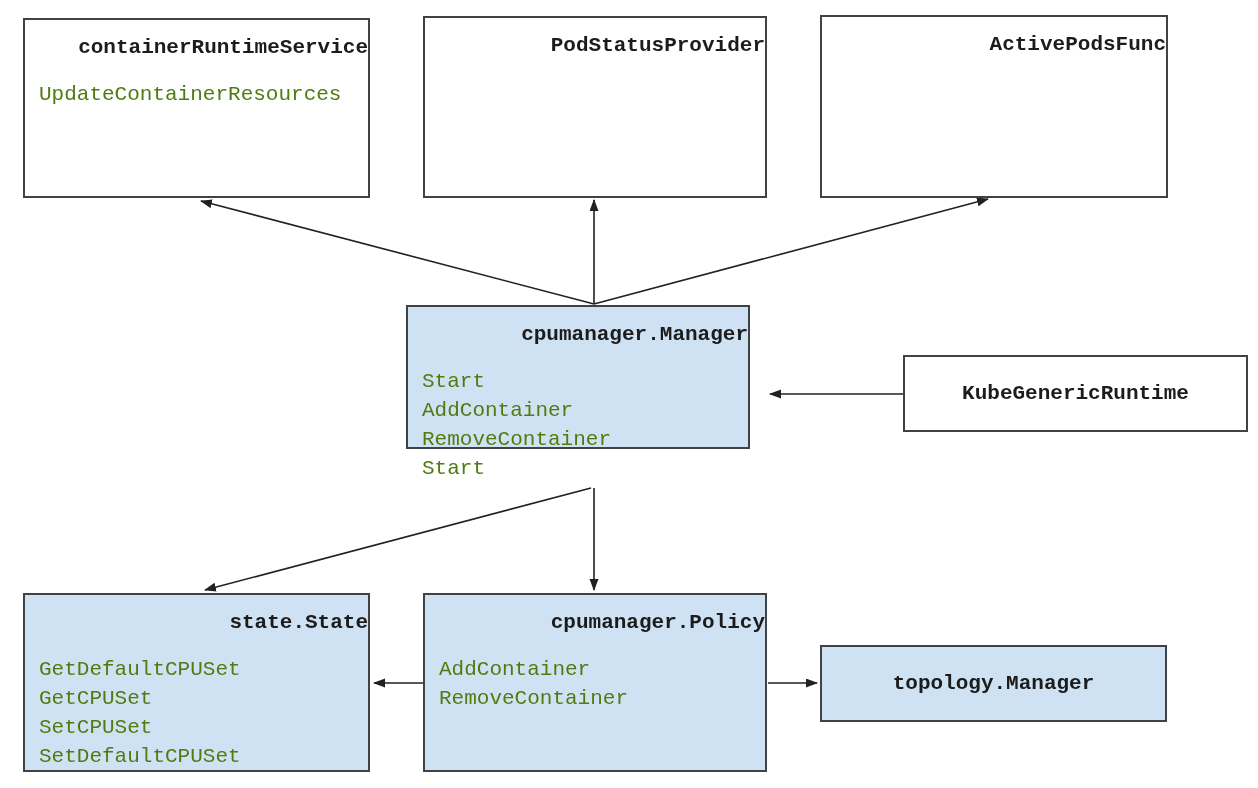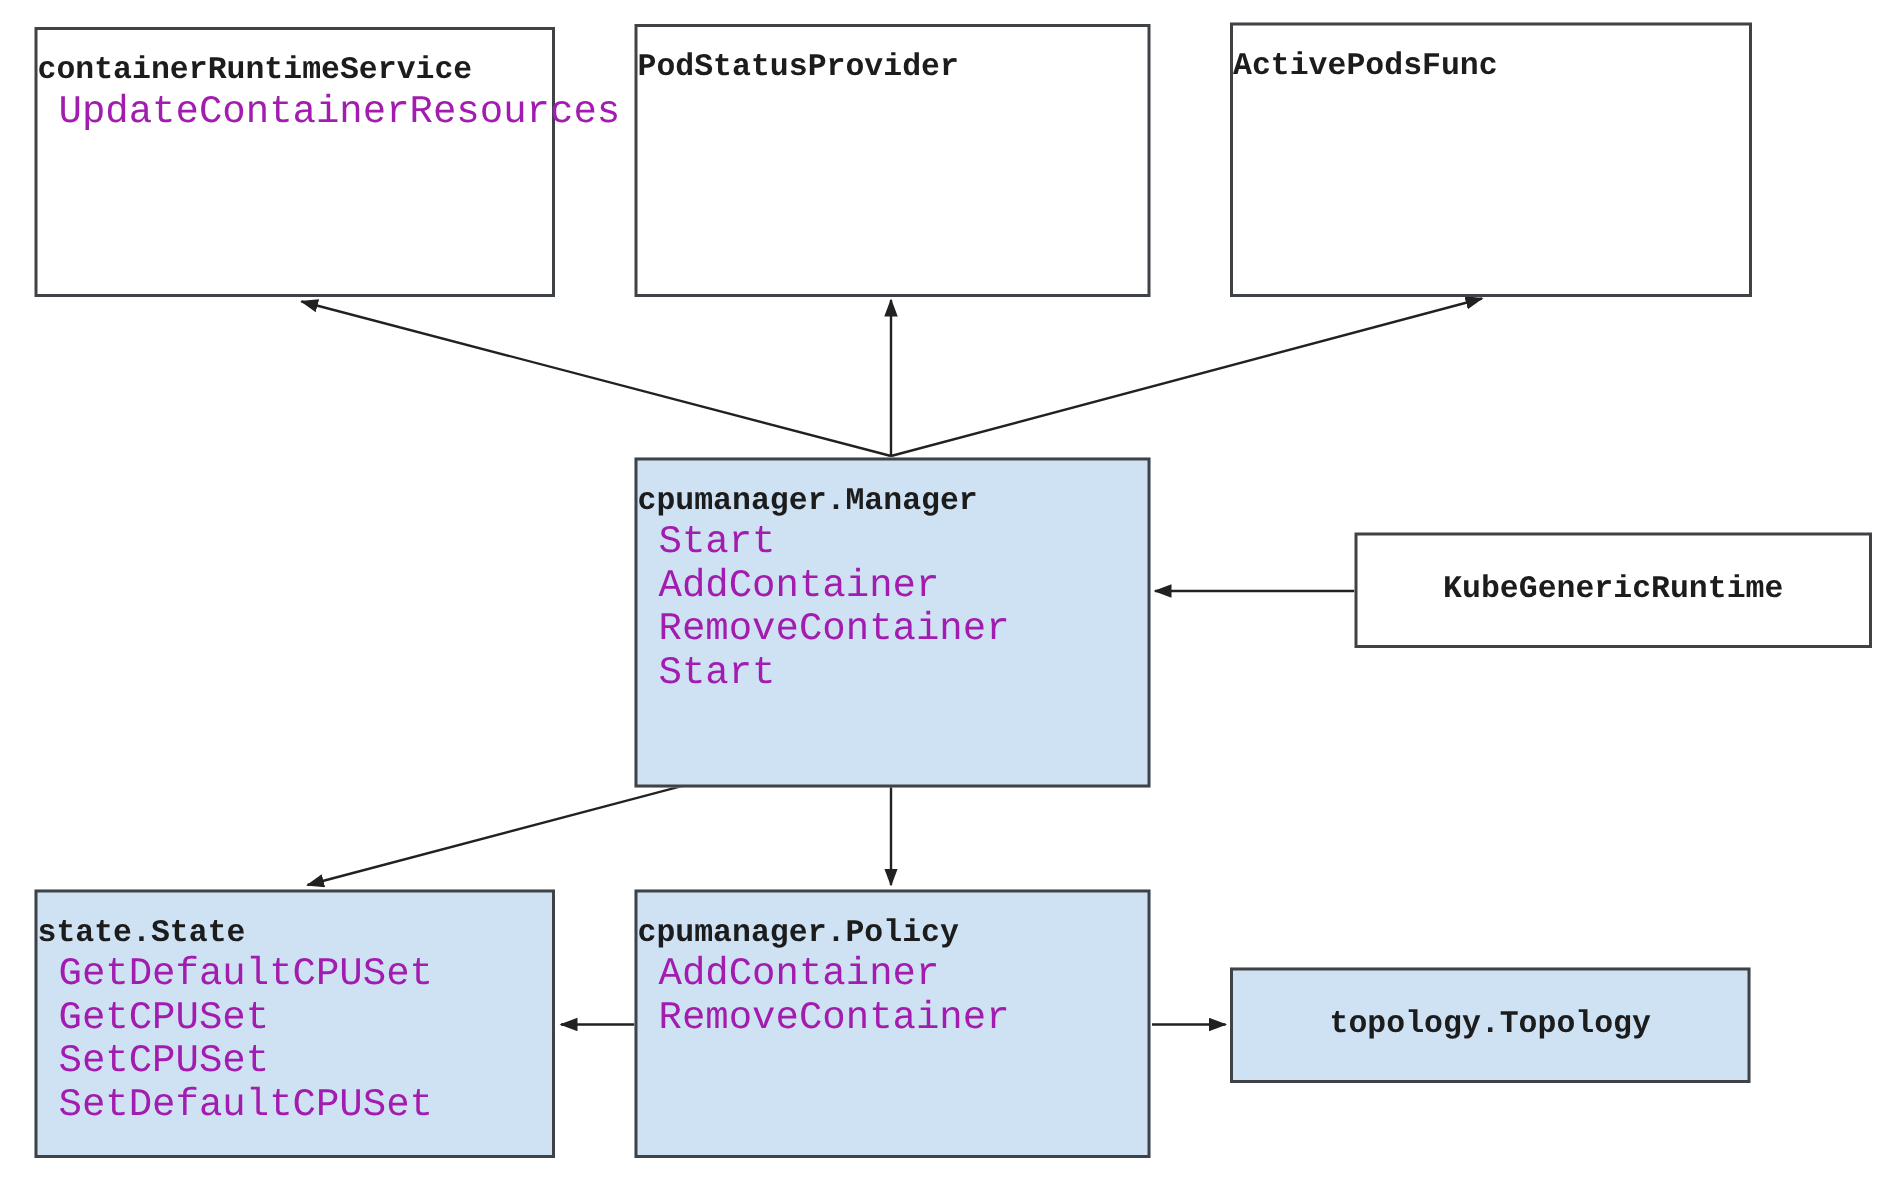--- a/index.html
+++ b/index.html
@@ -30,42 +30,43 @@
   .node {
     position: absolute;
     box-sizing: border-box;
     border: 2px solid #3f4347;
     background: #ffffff;
   }
   .node.blue {
     background: #cfe2f3;
   }
   .node-title {
-    text-align: left;
+    text-align: right;
     font-weight: bold;
     font-size: 21px;
     color: #1c1c1c;
     padding-top: 16px;
     line-height: 24px;
     white-space: nowrap;
     font-family: Liberation Mono, monospace;
   }
   .node.slim {
     display: flex;
     align-items: center;
     justify-content: center;
   }
   .node.slim .node-title {
     padding-top: 0;
   }
   .node-items {
+    margin-top: 20px;
     padding-left: 14px;
-    font-size: 26px;
+    font-size: 21px;
     line-height: 29px;
-    color: #a21caf;
+    color: #4d7c0f;
     white-space: nowrap;
   }
 </style>
 </head>
 <body>
 
 <div class="canvas">
 
   <svg class="arrows-layer" viewBox="0 0 1258 788" xmlns="http://www.w3.org/2000/svg">
     <defs>
@@ -91,21 +92,21 @@
   </div>
 
   <div class="node" style="left:820px; top:15px; width:348px; height:183px">
     <div class="node-title">ActivePodsFunc</div>
   </div>
 
   <div class="node" style="left:423px; top:16px; width:344px; height:182px">
     <div class="node-title">PodStatusProvider</div>
   </div>
 
-  <div class="node blue" style="left:423px; top:305px; width:344px; height:220px">
+  <div class="node blue" style="left:406px; top:305px; width:344px; height:144px">
     <div class="node-title">cpumanager.Manager</div>
     <div class="node-items">
       <div>Start</div>
       <div>AddContainer</div>
       <div>RemoveContainer</div>
       <div>Start</div>
     </div>
   </div>
 
   <div class="node slim" style="left:903px; top:355px; width:345px; height:77px">
@@ -124,16 +125,16 @@
 
   <div class="node blue" style="left:423px; top:593px; width:344px; height:179px">
     <div class="node-title">cpumanager.Policy</div>
     <div class="node-items">
       <div>AddContainer</div>
       <div>RemoveContainer</div>
     </div>
   </div>
 
   <div class="node blue slim" style="left:820px; top:645px; width:347px; height:77px">
-    <div class="node-title">topology.Topology</div>
+    <div class="node-title">topology.Manager</div>
   </div>
 
 </div>
 
 </body></html>

